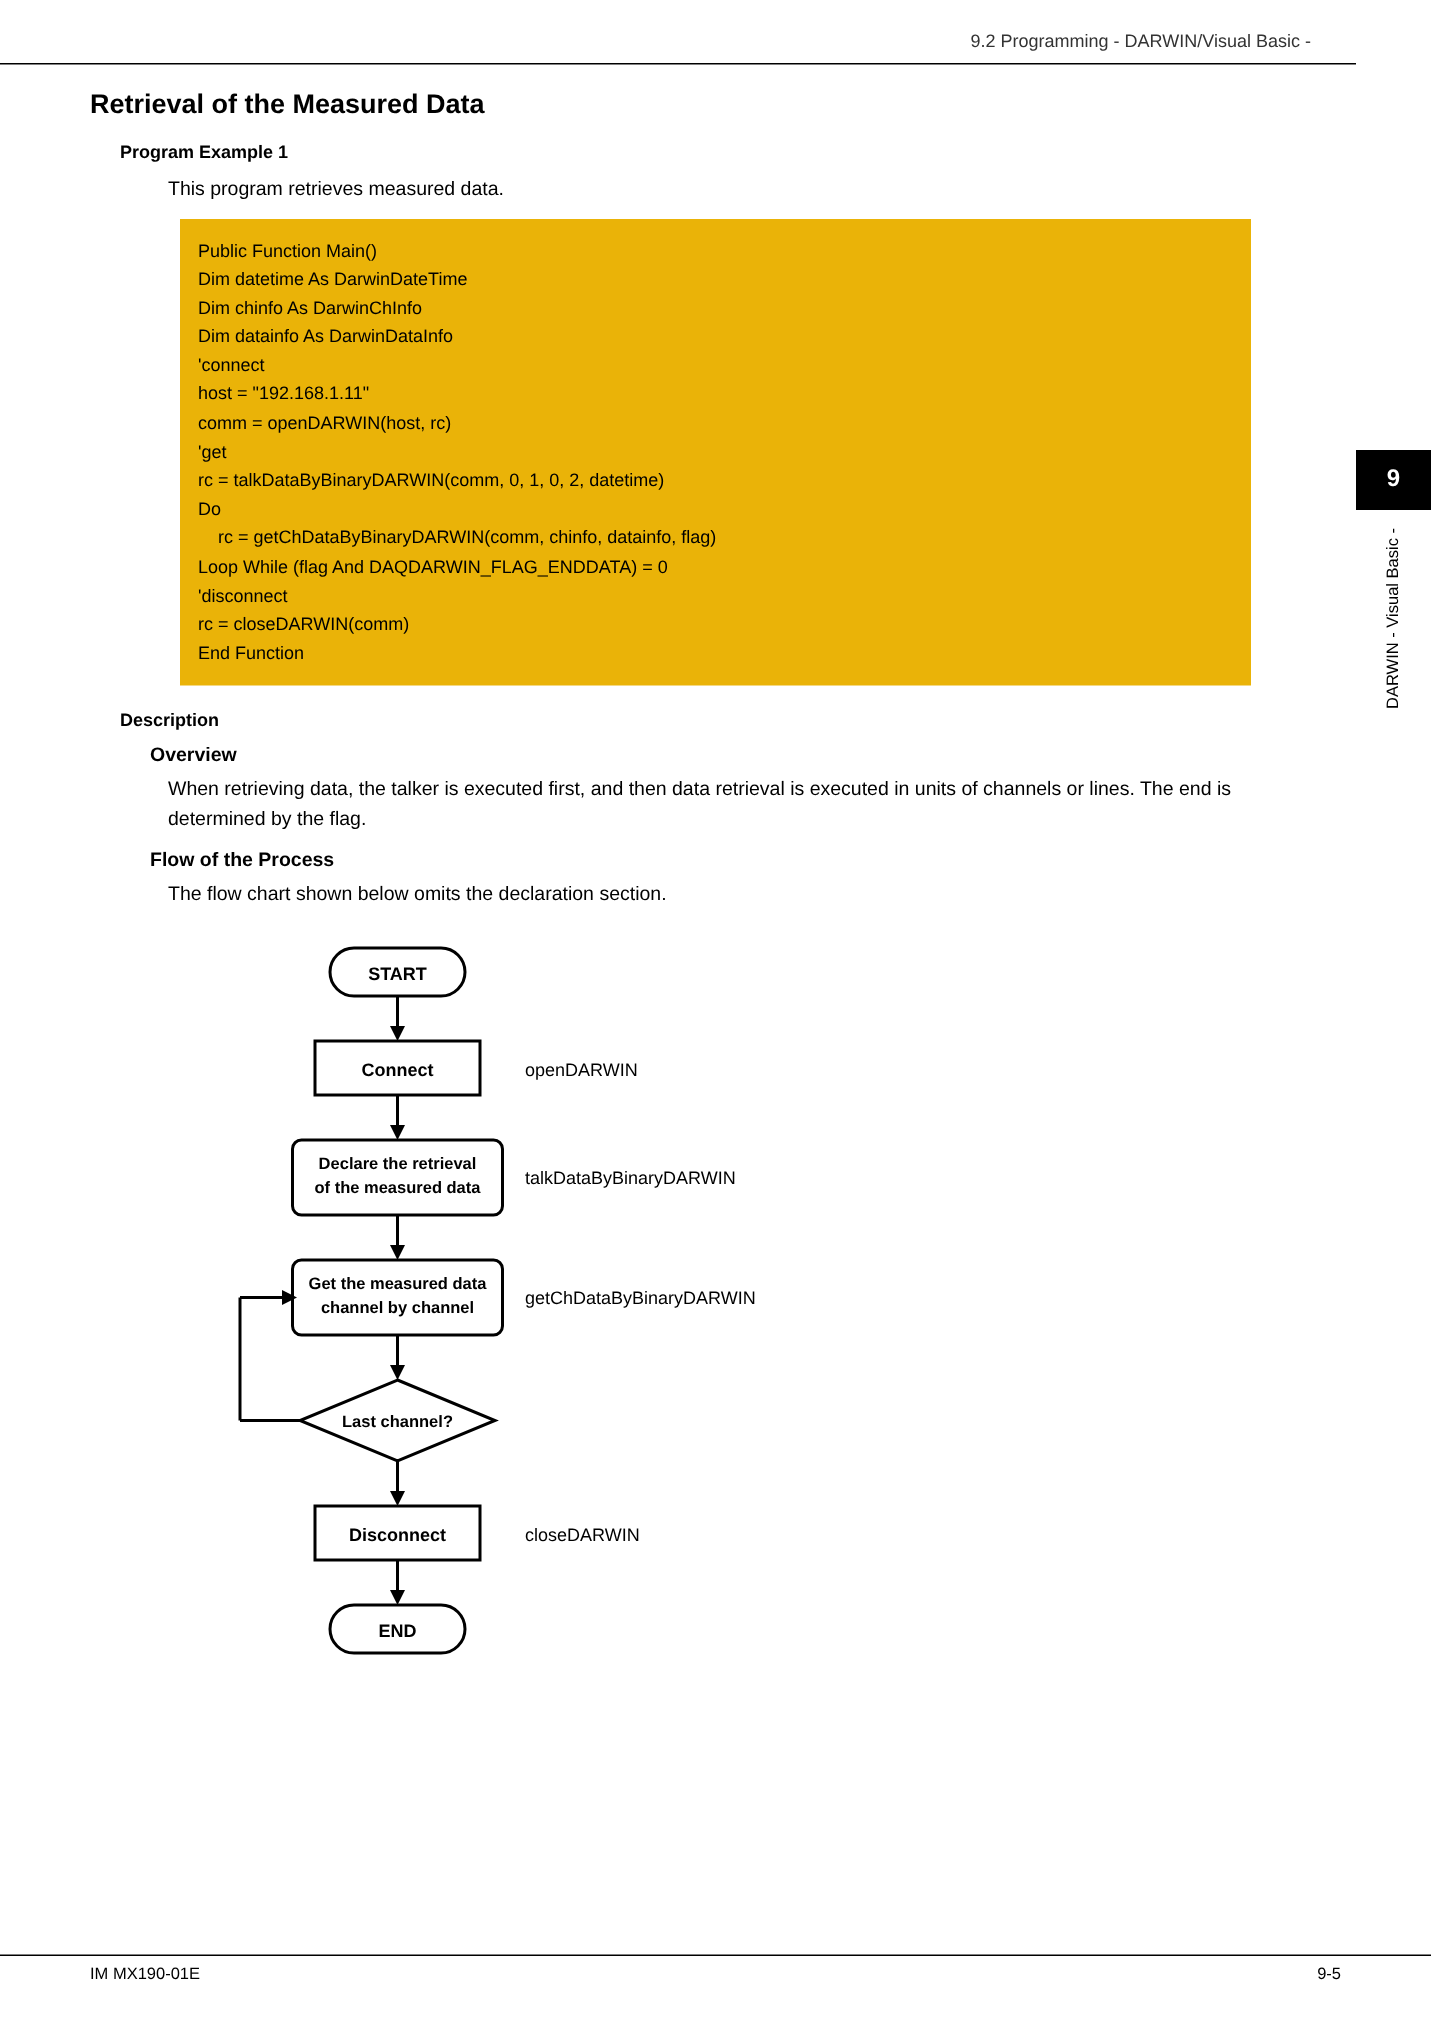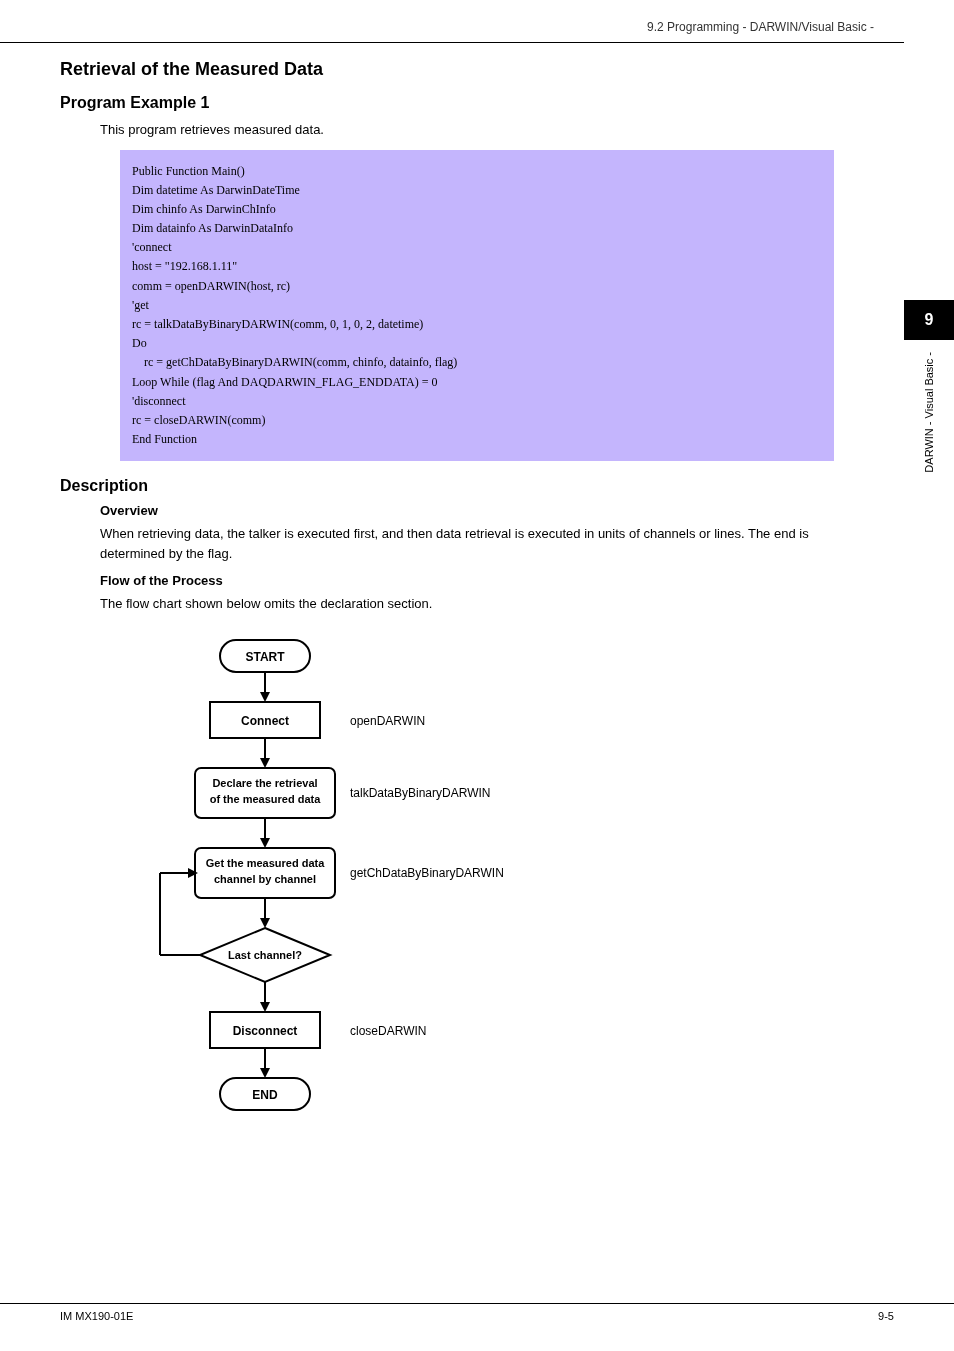--- a/index.html
+++ b/index.html
@@ -32,42 +32,43 @@
     .content {
       padding-left: 60px;
       padding-right: 120px;
     }
     .section-title {
       font-size: 18px;
       font-weight: bold;
       margin-bottom: 14px;
     }
     .sub-title {
-      font-size: 16px;
+      font-size: 12px;
       font-weight: bold;
       margin-bottom: 8px;
+      margin-left: 20px;
     }
     .sub-sub-title {
       font-size: 13px;
       font-weight: bold;
       margin-bottom: 6px;
       margin-left: 40px;
     }
     .body-text {
-      margin-left: 40px;
+      margin-left: 52px;
       margin-bottom: 10px;
       line-height: 1.5;
     }
     .code-block {
-      font-family: Liberation Serif, serif;
+      font-family: Liberation Sans, sans-serif;
       font-size: 12px;
       margin-left: 60px;
       margin-bottom: 16px;
       line-height: 1.6;
-      background: #c4b5fd;
+      background: #eab308;
       padding: 12px;
       border: none;
     }
     .description-section {
       margin-top: 10px;
     }
     .flow-chart-area {
       margin-left: 40px;
       margin-top: 16px;
       position: relative;

